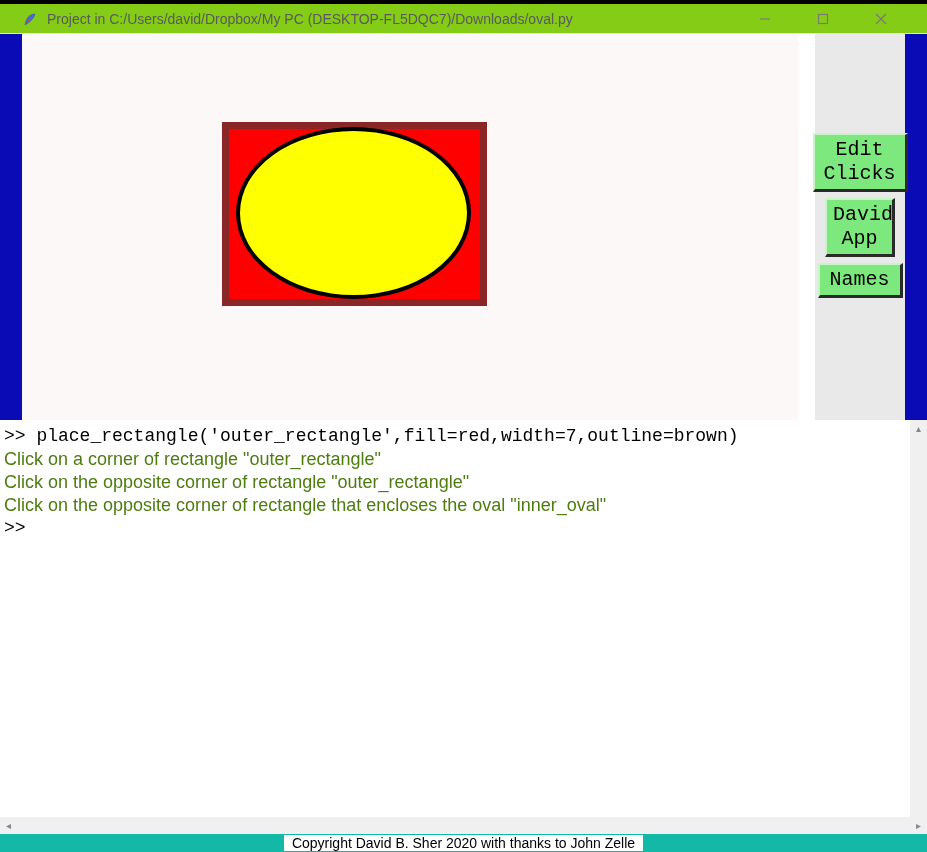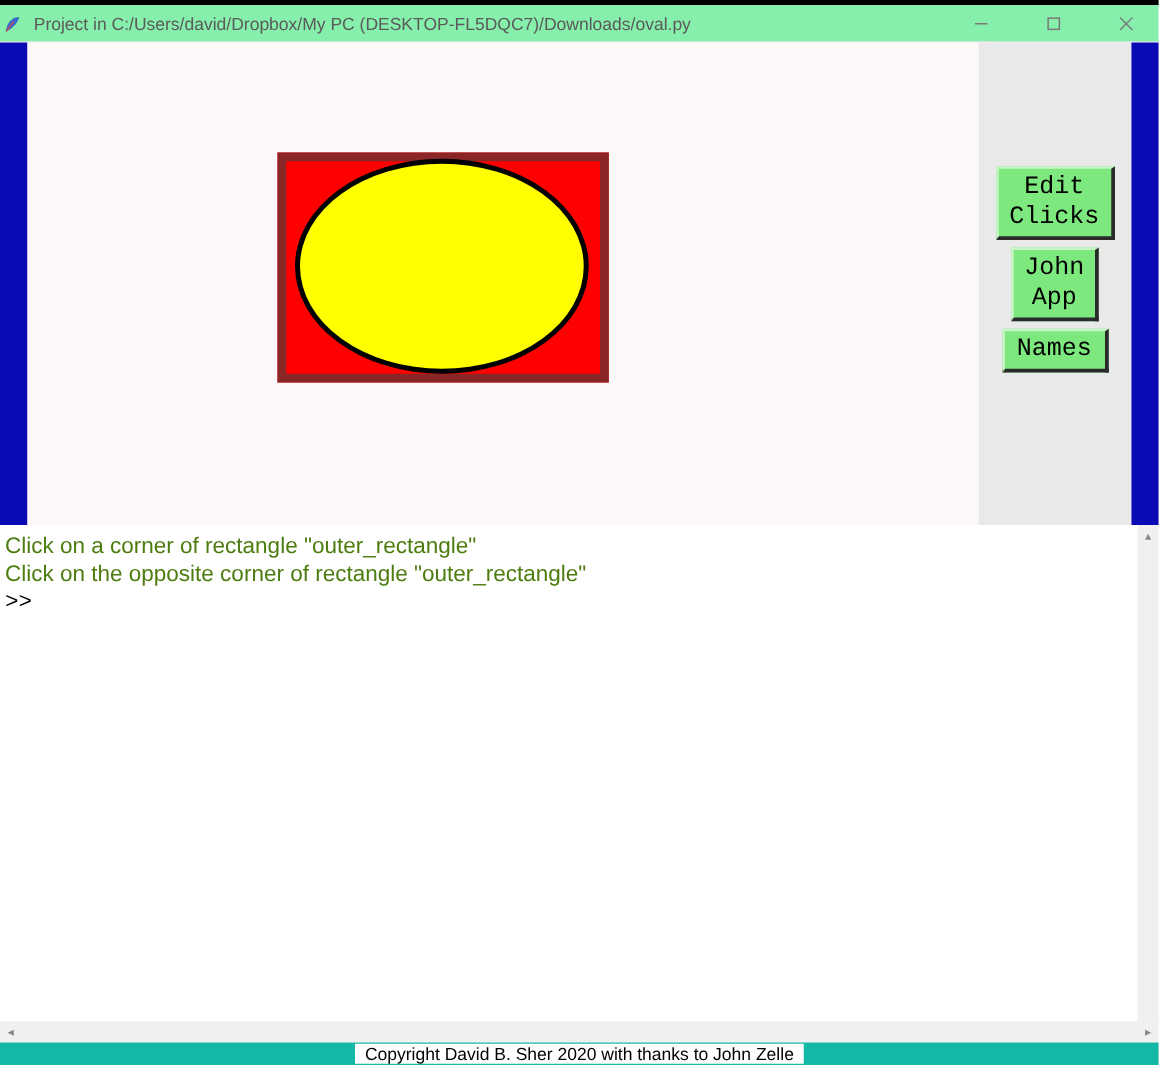--- a/index.html
+++ b/index.html
@@ -6,26 +6,26 @@
     body {
       width: 927px;
       height: 852px;
       background: #ffffff;
       font-family: "Segoe UI", Tahoma, sans-serif;
       overflow: hidden;
       position: relative;
     }
     .titlebar {
       height: 34px;
-      background: #86efac;
+      background: #84cc16;
       border-bottom: 1px solid #e5e5e5;
       border-top: 4px solid #000000;
       display: flex;
       align-items: center;
-      padding: 0 1px;
+      padding: 0 21px;
       color: #5a5a5a;
       font-size: 14px;
     }
     .titlebar .feather-icon {
       width: 18px; height: 18px; margin-right: 8px;
       display: inline-flex; align-items: center; justify-content: center;
     }
     .titlebar .title-text { flex: 1; }
     .win-controls {
       display: flex;
@@ -79,21 +79,21 @@
       left: 14px; top: 5px;
       width: 235px; height: 172px;
       background: #ffff00;
       border: 4px solid #000000;
       border-radius: 50%;
     }
 
     .button-panel {
       position: absolute;
       top: 0; right: 22px;
-      width: 122px; height: 386px;
+      width: 90px; height: 386px;
       background: #e9e9e9;
       padding-top: 99px;
       display: flex;
       flex-direction: column;
       align-items: center;
     }
     .green-btn {
       background: #7de87d;
       border-top: 2px solid #c8f5c8;
       border-left: 2px solid #c8f5c8;
@@ -217,28 +217,30 @@
   <div class="canvas-area">
     <div class="drawing">
       <div class="outer-rect"></div>
       <div class="inner-oval"></div>
     </div>
   </div>
 
   <div class="button-panel">
     <div class="green-btn btn-edit">Edit
 Clicks</div>
-    <div class="green-btn btn-make">John
+    <div class="green-btn btn-make">David
 App</div>
     <div class="green-btn btn-names">Names</div>
   </div>
 
   <div class="console-area" id="console">
+      <div class="cmd-line">&gt;&gt; place_rectangle('outer_rectangle',fill=red,width=7,outline=brown)</div>
       <div class="hint-line">Click on a corner of rectangle "outer_rectangle"</div>
       <div class="hint-line">Click on the opposite corner of rectangle "outer_rectangle"</div>
+      <div class="hint-line">Click on the opposite corner of rectangle that encloses the oval "inner_oval"</div>
       <div class="cmd-line">&gt;&gt;</div>
     </div>
 
   <div class="console-scrollbar-v">
     <div class="arrow">▴</div>
     <div style="flex:1"></div>
   </div>
 
   <div class="h-scrollbar">
     <div class="arrow">◂</div>

